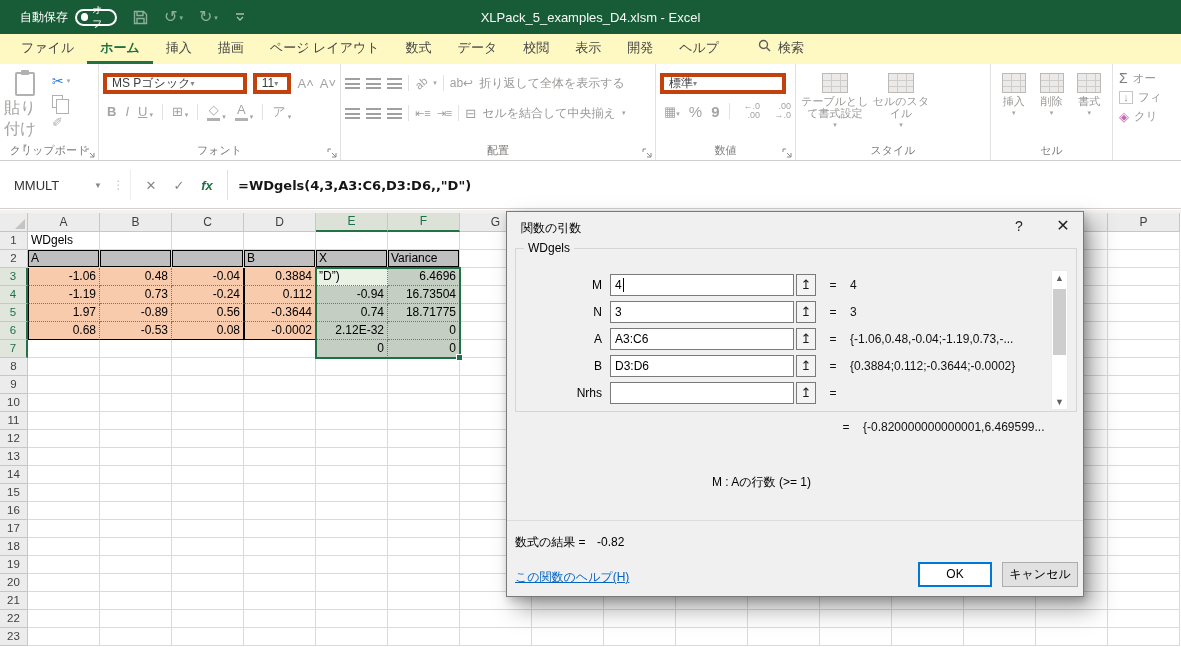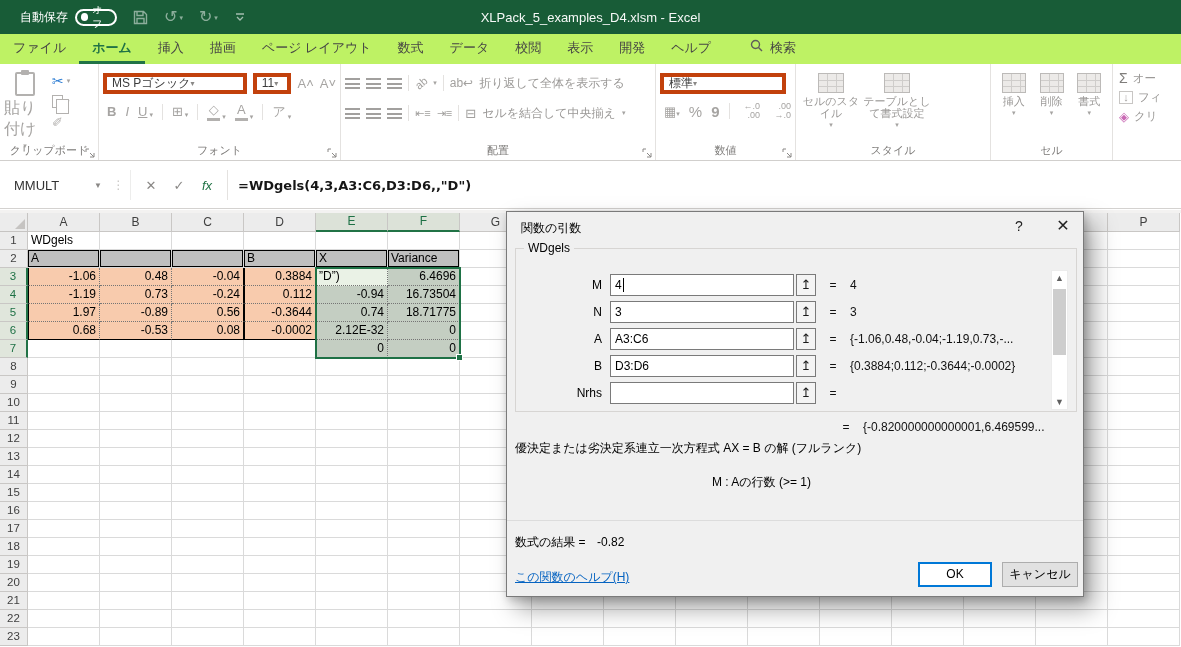--- a/index.html
+++ b/index.html
@@ -12,21 +12,21 @@
   .qat{display:flex;align-items:center;gap:16px;padding-left:20px;z-index:2}
   .autosave{display:flex;align-items:center;gap:7px;color:#fff;font-size:12px}
   .toggle{width:42px;height:17px;border:2px solid #fff;border-radius:10px;display:flex;align-items:center;gap:4px;padding:0 4px}
   .knob{width:8px;height:8px;border-radius:50%;background:#fff}
   .togglelabel{font-size:10px;color:#fff}
   .qbtn{color:rgba(255,255,255,.5);font-size:16px;line-height:1;display:flex;align-items:center;gap:2px}
   .qbtn .mini-caret{font-size:7px;color:rgba(255,255,255,.5)}
   .title-text{position:absolute;left:0;right:0;text-align:center;color:rgba(255,255,255,.96);font-size:13px;pointer-events:none}
 
   
-  .tabrow{position:absolute;top:34px;left:0;width:100%;height:30px;background:#bef264;display:flex;align-items:flex-end;}
+  .tabrow{position:absolute;top:34px;left:0;width:100%;height:30px;background:#fef9c3;display:flex;align-items:flex-end;padding-left:8px}
   .tabs{display:flex;align-items:flex-end}
   .tab{padding:7px 13px 7px;font-size:13px;color:#464644;white-space:nowrap;cursor:default}
   .tab.active{color:#217346;font-weight:700;border-bottom:3px solid #217346;padding-bottom:4px}
   .searchbox{display:flex;gap:7px;margin-left:26px;padding-bottom:7px;color:#464644;font-size:13px}
 
   
   .ribbon{position:absolute;top:64px;left:0;width:100%;height:97px;background:#fff;border-bottom:1px solid #d1cfcd;display:flex}
   .rgroup{position:relative;height:100%;border-right:1px solid #e4e2e0;padding:6px 4px 18px}
   .rfoot{position:absolute;left:0;right:0;bottom:2px;text-align:center;font-size:11px;color:#7c7a78}
   .launcher{position:absolute;right:3px;bottom:3px;width:10px;height:10px}
@@ -82,21 +82,21 @@
   .fillicon{font-size:11px;color:#a6a4a2;border:1px solid #c8c6c4;width:14px;height:13px;line-height:11px;text-align:center}
   .clearicon{color:#c969b4;font-size:13px}
 
   
   .fbar{position:absolute;top:162px;left:0;width:100%;height:47px;background:#fff;border-bottom:1px solid #d4d2d0;display:flex;align-items:center}
   .namebox{width:100px;height:26px;margin-left:8px;display:flex;align-items:center;justify-content:space-between;padding:0 6px;font-size:13px;color:#333}
   .nb-caret{font-size:8px;color:#8a8886}
   .fx-dots{width:22px;text-align:center;color:#c8c6c4;font-size:12px;letter-spacing:1px}
   .fxbtns{display:flex;align-items:center;gap:4px;padding:0 8px;border-left:1px solid #ededec;border-right:1px solid #e4e2e0;height:30px}
   .fxbtn{width:24px;text-align:center;font-size:13px;color:#8a8886}
-  .fxlabel{font-style:italic;font-weight:400;color:#217346;font-size:13px}
+  .fxlabel{font-style:italic;font-weight:700;color:#217346;font-size:13px}
   .formula{flex:1;padding-left:10px;font-size:13px;font-weight:600;color:#161616;font-family:"DejaVu Sans",sans-serif;white-space:nowrap}
   .fgap{position:absolute;top:210px;left:0;width:100%;height:3px;background:#f3f2f1}
 
   
   .sheet{position:absolute;top:213px;left:0;width:1181px;height:434px;background:#fff;overflow:hidden}
   .gridrow{display:flex}
   .corner{width:28px;height:19px;background:#ececec;border-right:1px solid #c6c4c2;border-bottom:1px solid #c6c4c2;position:relative;flex:none}
   .corner::after{content:"";position:absolute;right:2px;bottom:2px;border-left:10px solid transparent;border-bottom:10px solid #c6c4c2}
   .colhdr{width:72px;height:19px;flex:none;background:#ececec;border-right:1px solid #c9c7c5;border-bottom:1px solid #c9c7c5;
           text-align:center;font-size:12px;color:#3f3f3f;line-height:18px}
@@ -331,28 +331,28 @@
         <span class="dec">←.0 .00</span>
         <span class="dec">.00 →.0</span>
       </div>
       <div class="rfoot">数値</div>
       <span class="launcher"><svg width="10" height="10" viewBox="0 0 10 10">
             <path d="M1 4V1h3 M5 5l4 4 M9 5v4H5" fill="none" stroke="#8a8886"></path>
           </svg></span>
     </div>
 
     <div class="rgroup" style="width:195px;display:flex">
+      <div class="stylebtn" style="width:70px">
+        <span class="tblicon"></span>
+        <span class="sb-label">テーブルとして書式設定</span>
+          <span class="caret">▾</span>
+      </div>
       <div class="stylebtn">
         <span class="tblicon"></span>
         <span class="sb-label">セルのスタイル</span>
-          <span class="caret">▾</span>
-      </div>
-      <div class="stylebtn" style="width:70px">
-        <span class="tblicon"></span>
-        <span class="sb-label">テーブルとして書式設定</span>
           <span class="caret">▾</span>
       </div>
       <div class="rfoot">スタイル</div>
     </div>
 
     <div class="rgroup" style="width:122px;display:flex">
       <div class="cellbtn">
         <span class="tblicon" style="width:24px"></span>
         <span class="sb-label">挿入</span>
           <span class="caret">▾</span>
@@ -911,21 +911,20 @@
         <span class="sarrow up">▲</span>
         <span class="sthumb"></span>
         <span class="sarrow down">▼</span>
       </div>
     </div>
 
     <div class="dlg-arrres">
       <span class="feq">=</span>
       <span class="fres" style="max-width:230px">{-0.820000000000001,6.469599...</span>
     </div>
-    <div class="dlg-desc">優決定または劣決定系連立一次方程式 AX = B の解 (フルランク)</div>
     <div class="dlg-param">M : Aの行数 (&gt;= 1)</div>
     <div class="dlg-sep"></div>
     <div class="dlg-res">
       <span>数式の結果 =</span>
       <b>-0.82</b>
     </div>
     <div class="dlg-link">この関数のヘルプ(H)</div>
     <div class="btn-ok">OK</div>
     <div class="btn-cancel">キャンセル</div>
   </div>

